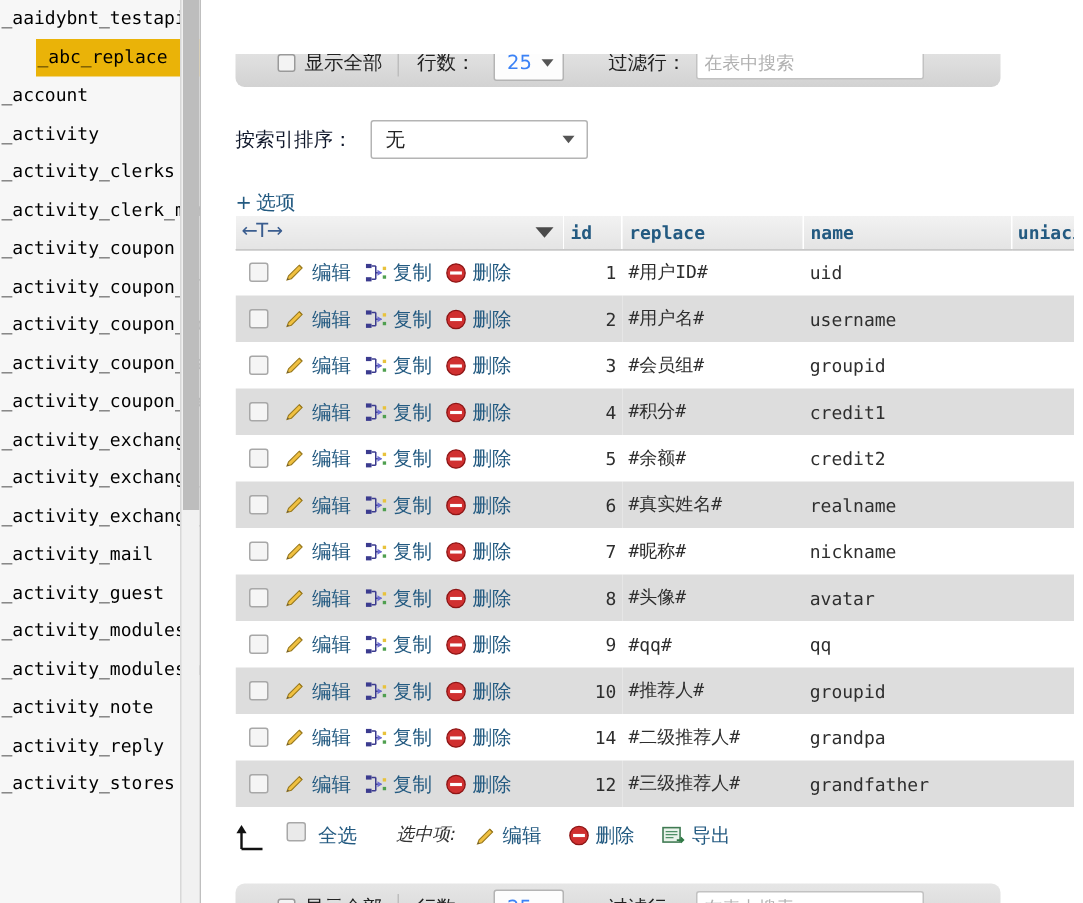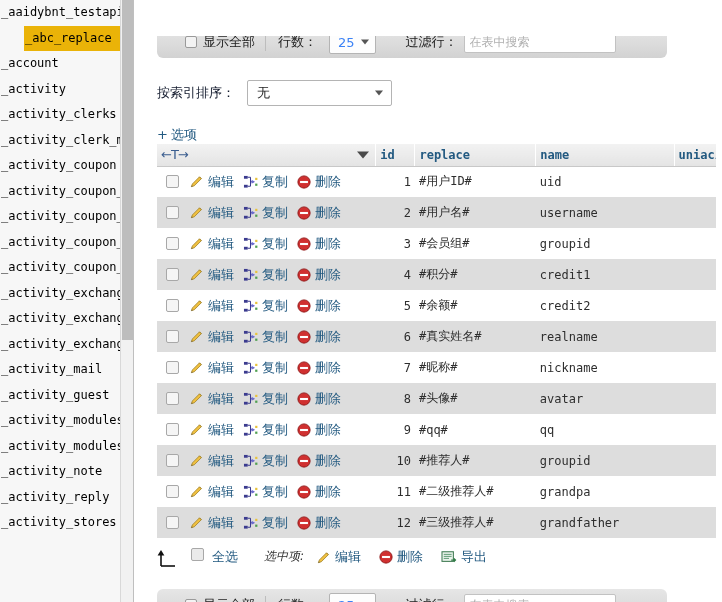--- a/index.html
+++ b/index.html
@@ -778,21 +778,21 @@
                   </span>
                   <span class="act">
                     <span class="icon"><svg width="14" height="14" viewBox="0 0 16 16">
                         <circle cx="8" cy="8" r="7" fill="#d03030" stroke="#8d1515" stroke-width="1"></circle>
                         <rect x="3.5" y="6.8" width="9" height="2.4" fill="#ffffff"></rect>
                       </svg></span>
                     <span class="lbl">删除</span>
                   </span>
                 </div>
               </td>
-              <td class="c-id">11</td>
+              <td class="c-id">14</td>
               <td class="c-replace">#二级推荐人#</td>
               <td class="c-name">grandpa</td>
               <td class="c-uniacid">2</td>
             </tr>
             <tr class="even">
               <td class="c-actions">
                 <div class="row-actions">
                   <span class="rcheck"></span>
                   <span class="act">
                     <span class="icon"><svg width="15" height="15" viewBox="0 0 16 16">

